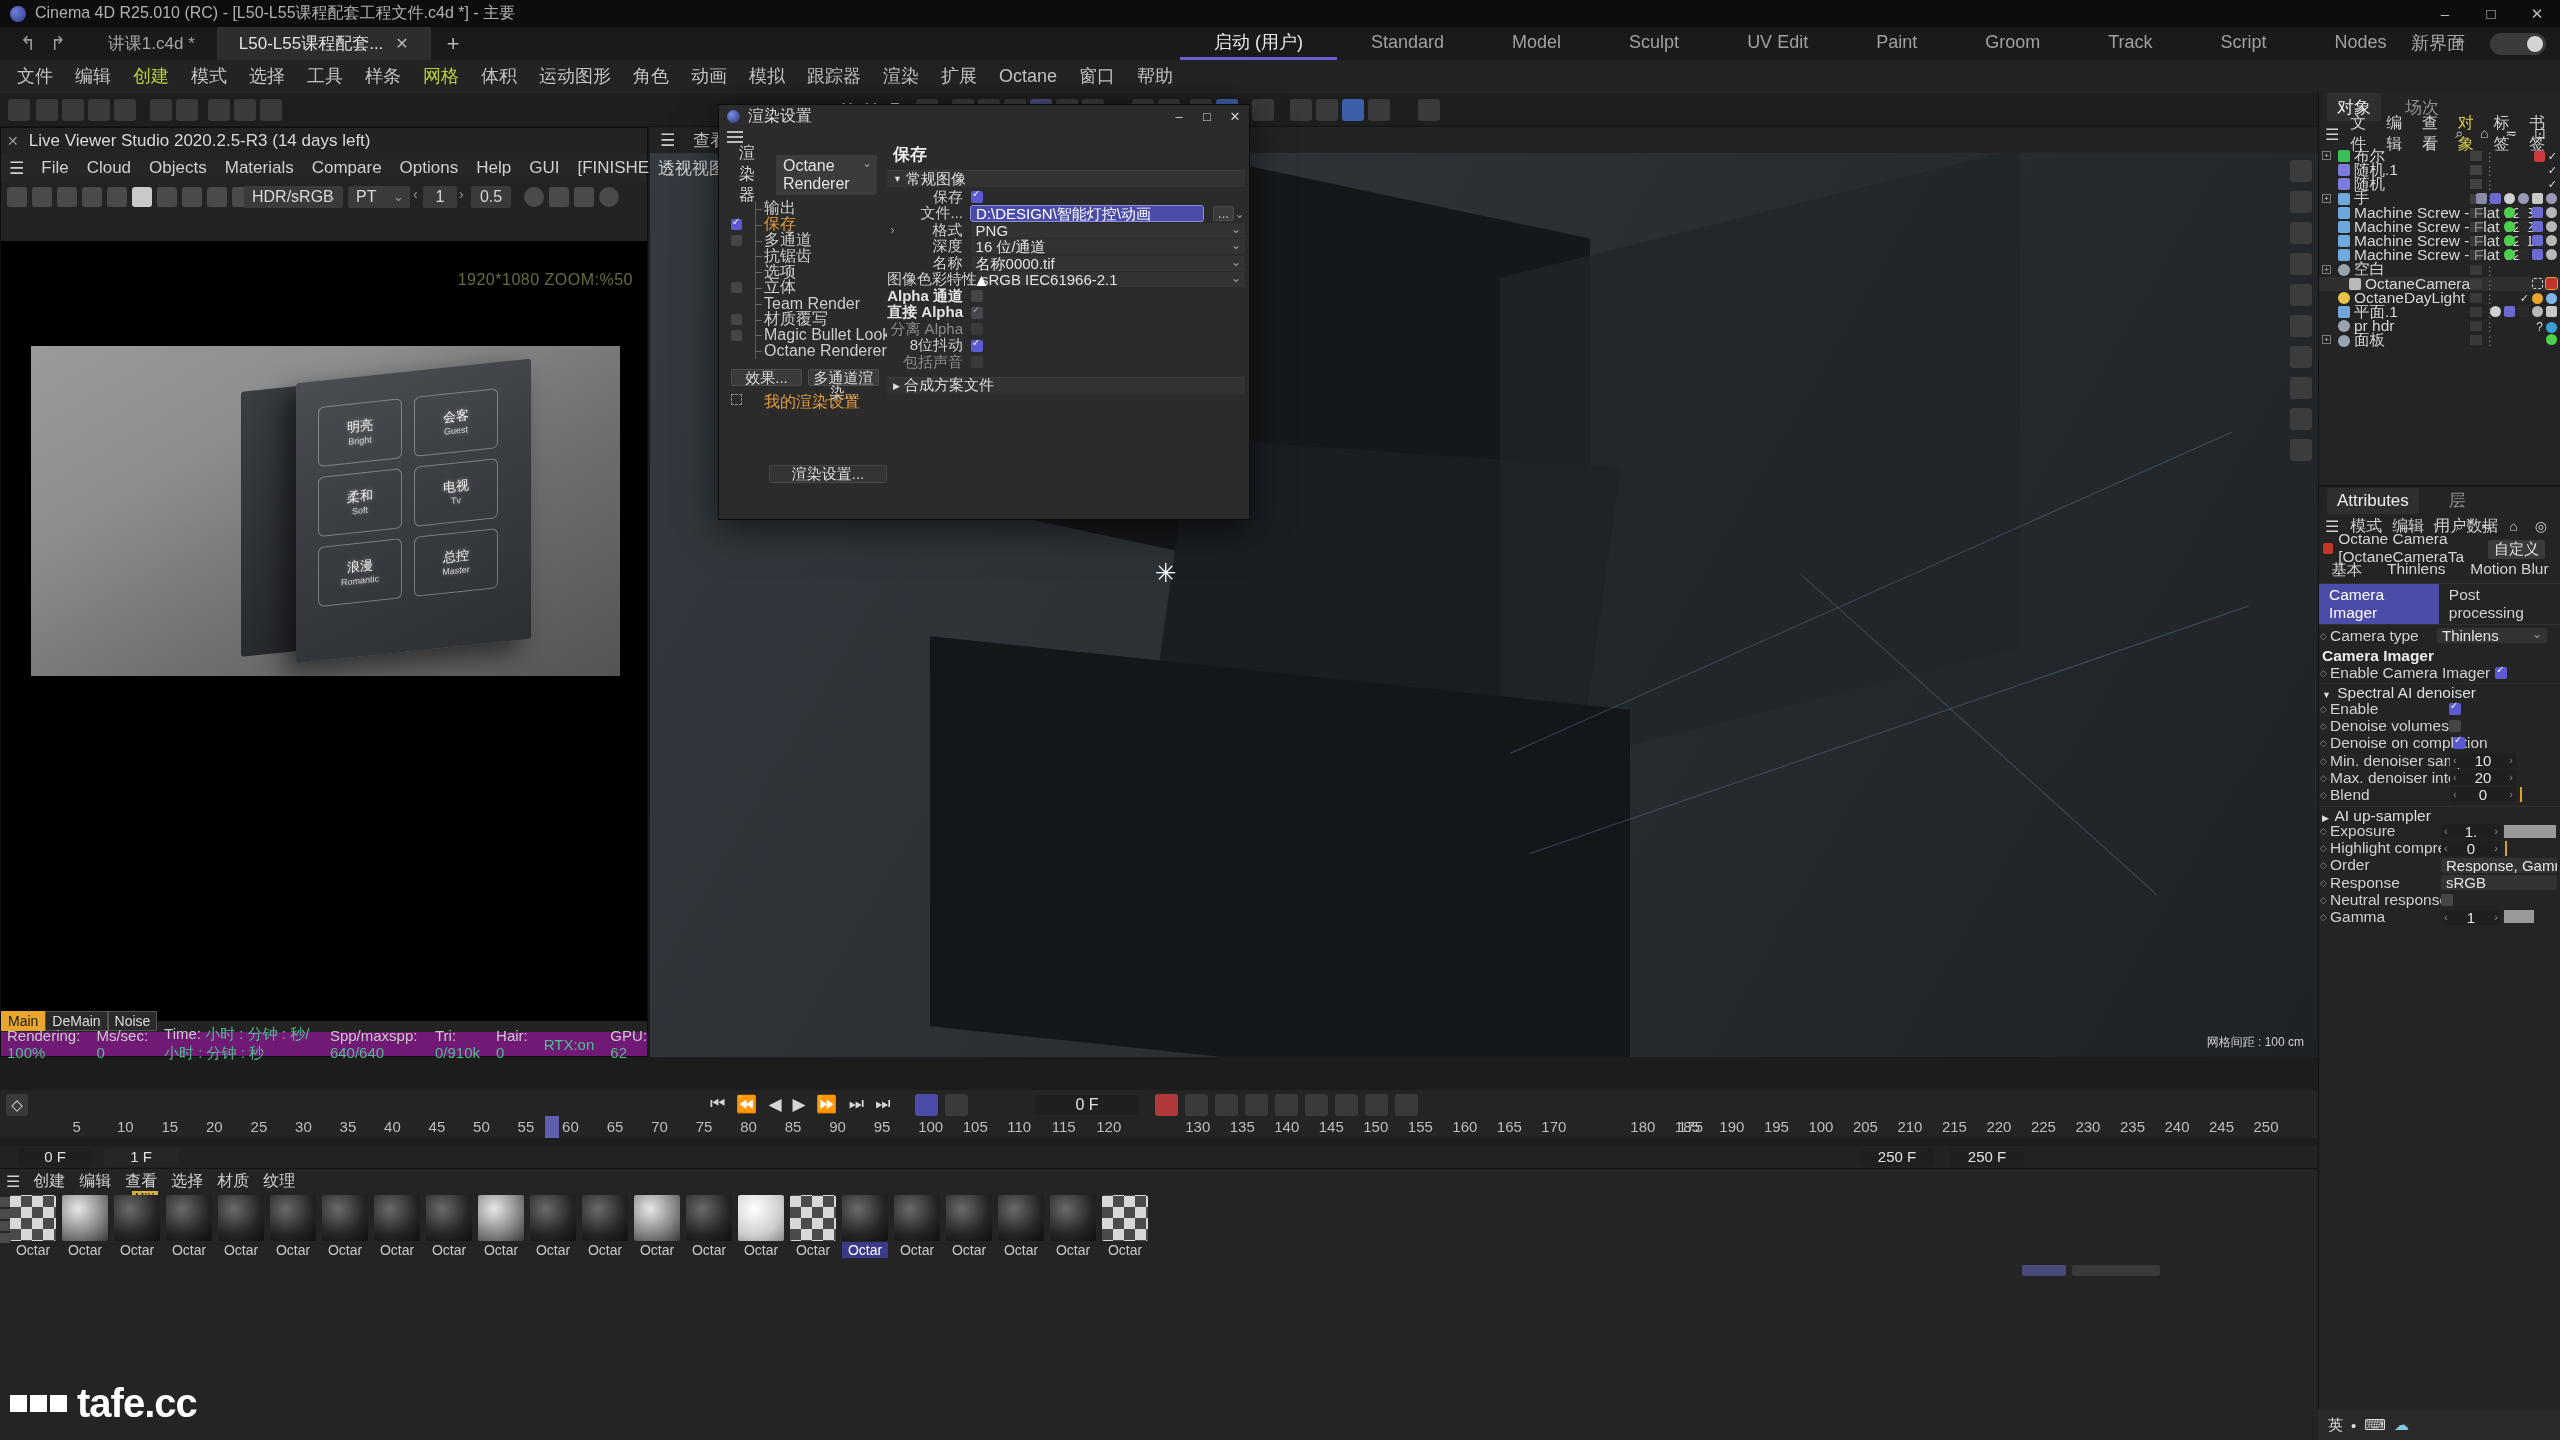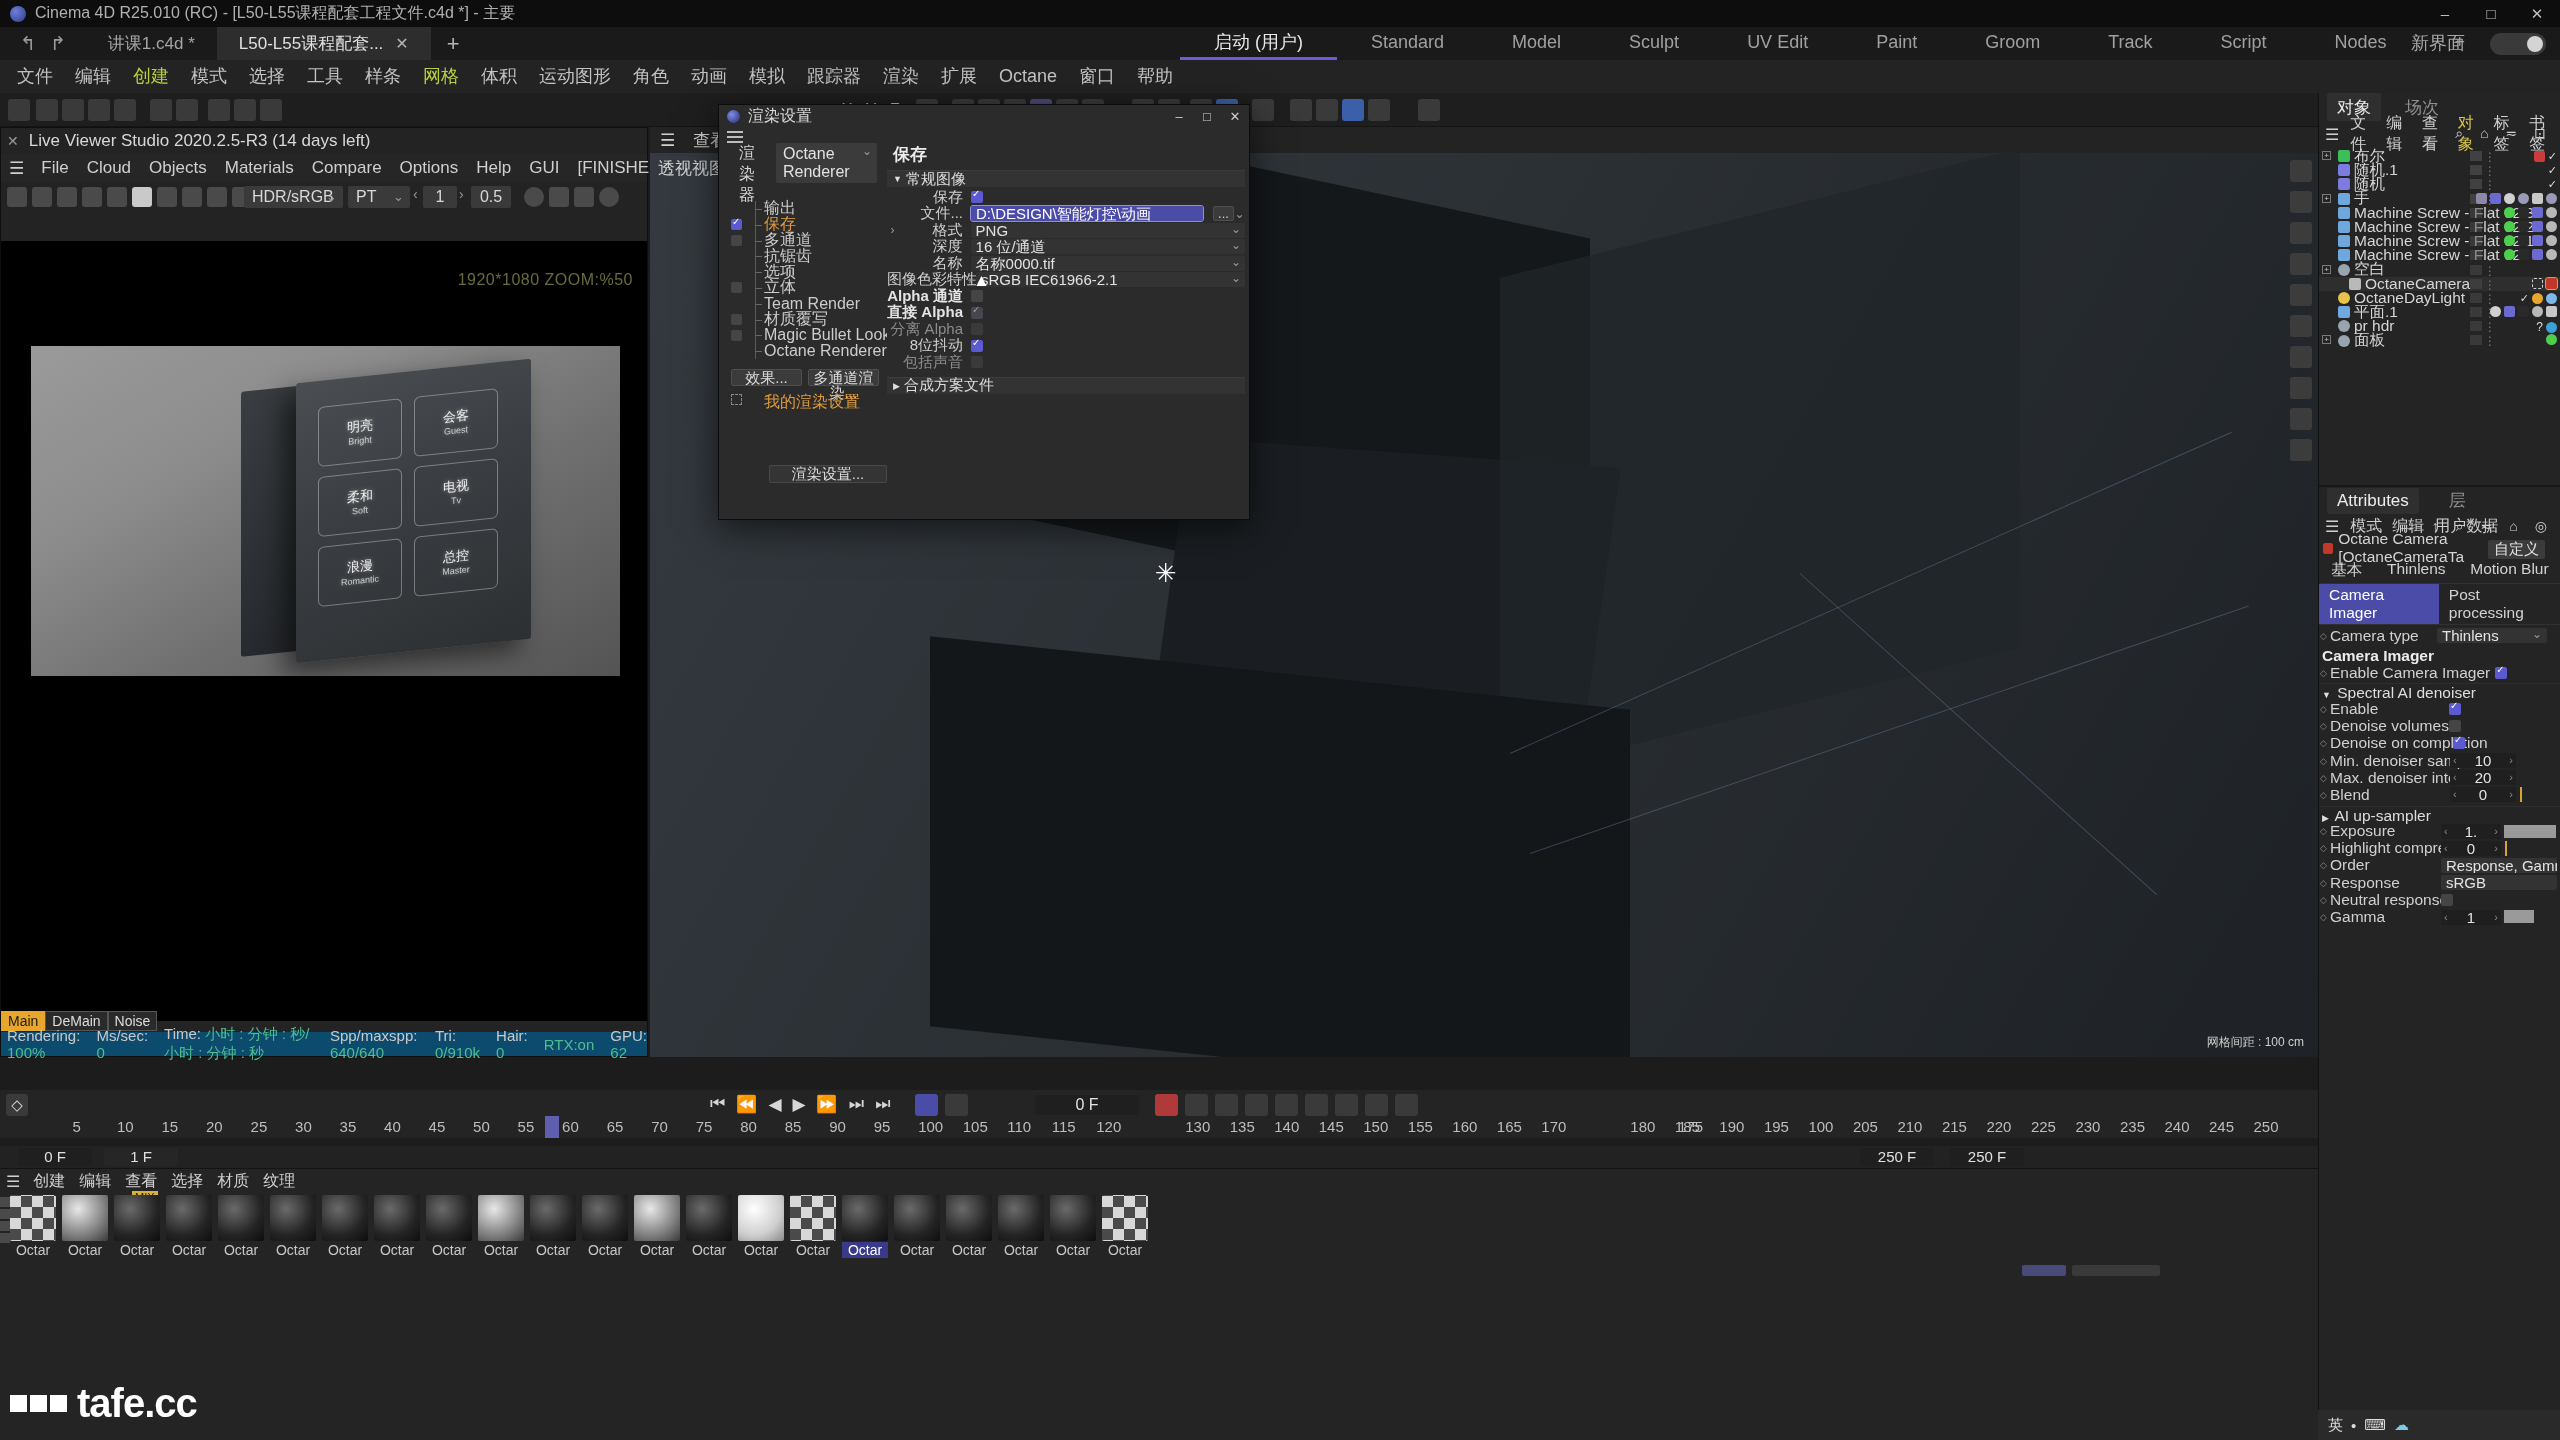--- a/index.html
+++ b/index.html
@@ -87,21 +87,21 @@
   .btnCell { border:1px solid rgba(235,235,235,.38); border-radius:6px;
     display:flex; flex-direction:column; align-items:center; justify-content:center;
     color:#efefef; font-size:13px; line-height:1.25; text-shadow:0 0 4px rgba(255,255,255,.5); }
   .btnCell small { font-size:9px; opacity:.8; }
   .zoomtxt { position:absolute; right:14px; top:30px; color:#6b6a3c; font-size:16px;
     letter-spacing:.5px; }
   .lv-status { position:absolute; left:0; bottom:24px; width:646px; height:22px; display:flex;
     align-items:center; }
   .stag { font-size:14px; padding:1px 6px; border:1px solid #555; color:#ddd; background:#2a2a2a; }
   .stag.cur { background:#e8a72c; color:#1a1a1a; border-color:#e8a72c; }
-  .lv-foot { position:absolute; left:0; bottom:0; width:646px; height:24px; background:#0c4a6e;
+  .lv-foot { position:absolute; left:0; bottom:0; width:646px; height:24px; background:#701a75;
     display:flex; align-items:center; gap:16px; padding-left:6px; font-size:15px; color:#c9c9c9; }
   .lv-foot b { font-weight:normal; color:#c9c9c9; }
   .gr { color:#4fbf8f; }
 
   
   .vp { position:absolute; left:650px; top:127px; width:1668px; height:930px;
     background:#2e3338; overflow:hidden; }
   .vp-menu { position:absolute; left:0; top:0; width:1668px; height:26px;
     background:#232323; display:flex; align-items:center; padding-left:8px; font-size:17px; }
   .vp-menu span { padding:0 9px; color:#cfcfcf; }
@@ -120,21 +120,21 @@
   .rs-title { height:23px; background:#2b2b2b; display:flex; align-items:center;
     padding-left:8px; font-size:16px; color:#d9d9d9; gap:8px; }
   .rs-dot { width:13px; height:13px; border-radius:50%;
     background:radial-gradient(circle at 35% 35%,#7f8fe8,#1e2a6e); }
   .rs-wc { position:absolute; right:0; top:0; display:flex; }
   .rs-wb { width:28px; height:23px; display:flex; align-items:center; justify-content:center;
     font-size:13px; color:#cfcfcf; }
   .rs-ham { position:absolute; left:8px; top:26px; width:16px; }
   .rs-ham i { display:block; height:2px; background:#bdbdbd; margin-bottom:3px; }
   .rs-left { position:absolute; left:6px; top:38px; width:152px; height:346px; }
-  .rs-rend { display:flex; align-items:flex-start; gap:8px; font-size:16px; color:#d5d5d5; padding-left:14px; }
+  .rs-rend { display:flex; align-items:center; gap:8px; font-size:16px; color:#d5d5d5; padding-left:14px; }
   .rs-rendsel { position:relative; background:#3b3b3b; border-radius:2px; padding:2px 20px 2px 7px;
     font-size:16px; color:#e2e2e2; }
   .rs-rendsel .cv { position:absolute; right:5px; top:1px; font-size:12px; color:#9a9a9a; }
   .rs-tree { position:absolute; left:6px; top:58px; width:146px; }
   .rtrow { position:relative; height:15.8px; display:flex; align-items:center; font-size:16px; }
   .rtrow .cb { position:absolute; left:0; width:11px; height:11px; border-radius:2px; background:#454545; }
   .rtrow .cb.on { background:#5b5ad0; }
   .rtrow .cb.on::after { content:"✓"; position:absolute; left:1px; top:-3px; font-size:10px; color:#fff; }
   .rtrow .dash { position:absolute; left:24px; width:7px; height:1px; background:#666; top:8px; }
   .rtrow .lbl { margin-left:33px; color:#ccc; white-space:nowrap; }

